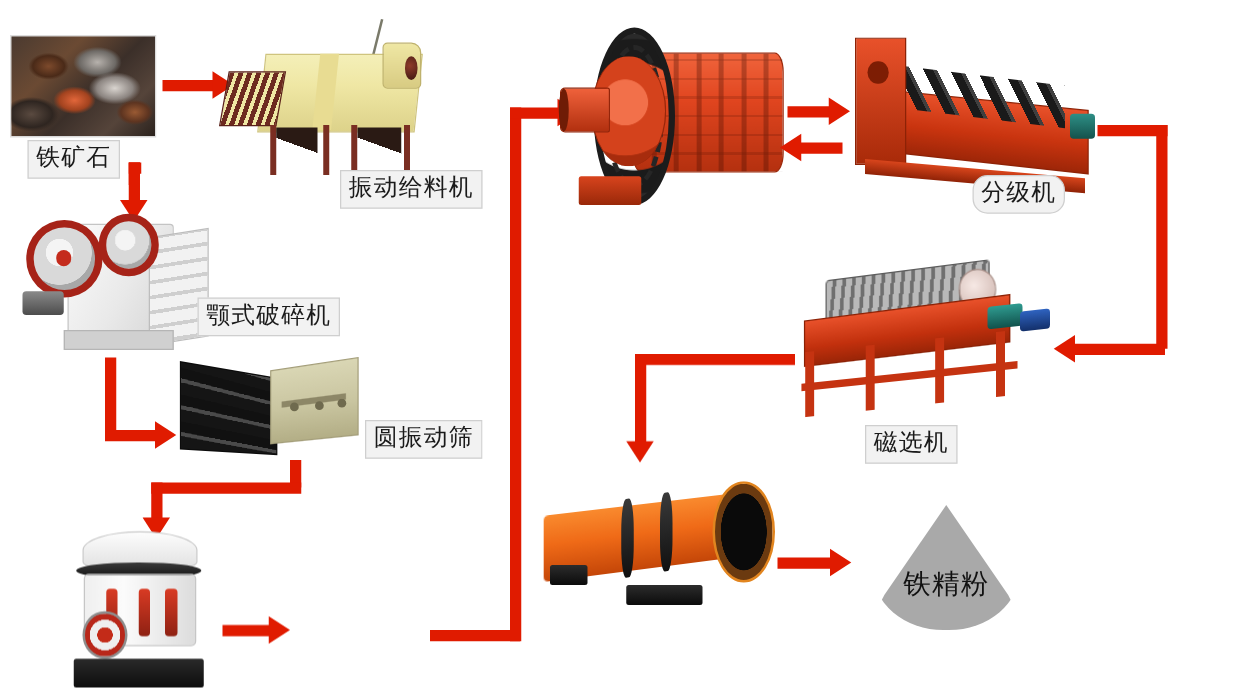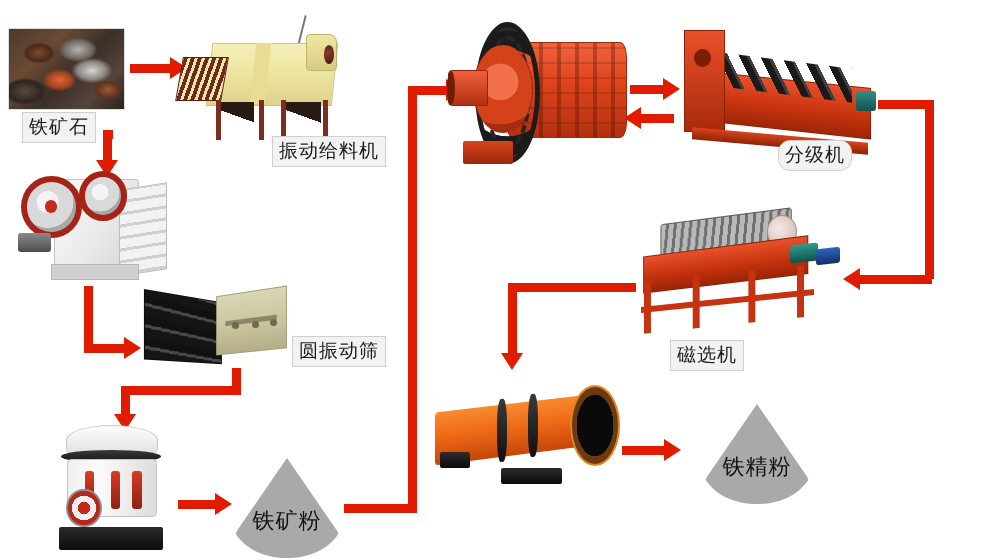--- a/index.html
+++ b/index.html
@@ -429,20 +429,21 @@
   <div class="head down" style="left:96px; top:160px;"></div>
 
   <div class="eq jaw" style="left:18px; top:162px; width:152px; height:118px;">
     <div class="frame"></div>
     <div class="toggle"></div>
     <div class="fly1"></div>
     <div class="fly2"></div>
     <div class="shaft"></div>
     <div class="base"></div>
   </div>
+  <div class="label" style="left:158px; top:238px;">颚式破碎机</div>
 
   <div class="seg v" style="left:84px; top:286px; height:58px;"></div>
   <div class="seg h" style="left:84px; top:344px; width:42px;"></div>
   <div class="head right" style="left:124px; top:337px;"></div>
 
   <div class="eq vscreen" style="left:140px; top:288px; width:148px; height:82px;">
     <div class="deck"></div>
     <div class="housing"></div>
     <div class="bolt1"></div>
       <div class="bolt2"></div>
@@ -462,24 +463,20 @@
     <div class="cyl1"></div>
       <div class="cyl2"></div>
       <div class="cyl3"></div>
     <div class="wheel"></div>
     <div class="base"></div>
   </div>
 
   <div class="seg h" style="left:178px; top:500px; width:40px;"></div>
   <div class="head right" style="left:215px; top:493px;"></div>
 
-  <div class="pile" style="left:228px; top:458px; width:118px; height:100px;">
-    <div class="cone"></div>
-    <div class="ptext">铁矿粉</div>
-  </div>
 
   <div class="seg h" style="left:344px; top:504px; width:72px;"></div>
   <div class="seg v" style="left:408px; top:86px; height:427px;"></div>
   <div class="seg h" style="left:408px; top:86px; width:42px;"></div>
   <div class="head right" style="left:446px; top:79px;"></div>
 
   <div class="eq ballmill" style="left:448px; top:22px; width:192px; height:142px;">
     <div class="drum"></div>
     <div class="gear"></div>
     <div class="head"></div>
@@ -508,21 +505,21 @@
 
   <div class="eq magsep" style="left:624px; top:214px; width:216px; height:114px;">
     <div class="drumtop"></div>
     <div class="endcap"></div>
     <div class="trough"></div>
     <div class="legs"></div>
     <div class="rail"></div>
     <div class="motorA"></div>
     <div class="motorB"></div>
   </div>
-  <div class="label" style="left:670px; top:340px;">磁选机</div>
+  <div class="label" style="left:692px; top:340px;">磁选机</div>
 
   <div class="seg h" style="left:508px; top:283px; width:128px;"></div>
   <div class="seg v" style="left:508px; top:283px; height:72px;"></div>
   <div class="head down" style="left:501px; top:353px;"></div>
 
   <div class="eq dryer" style="left:428px; top:374px; width:192px; height:112px;">
     <div class="barrel"></div>
     <div class="ring1"></div>
     <div class="ring2"></div>
     <div class="mouth"></div>

